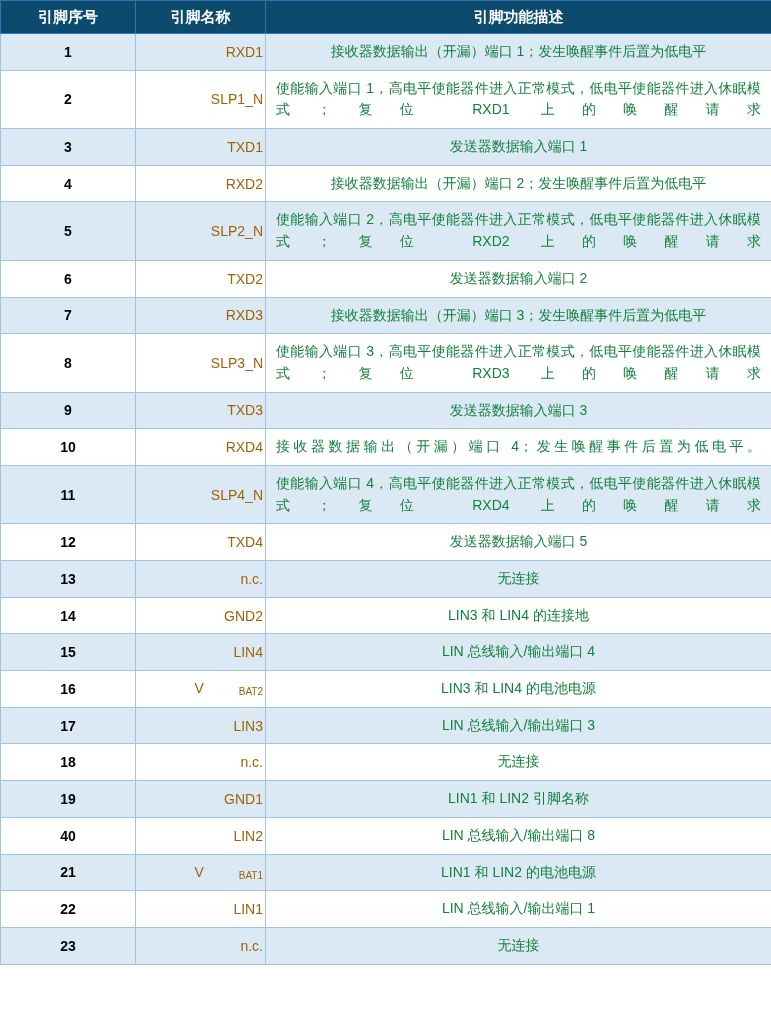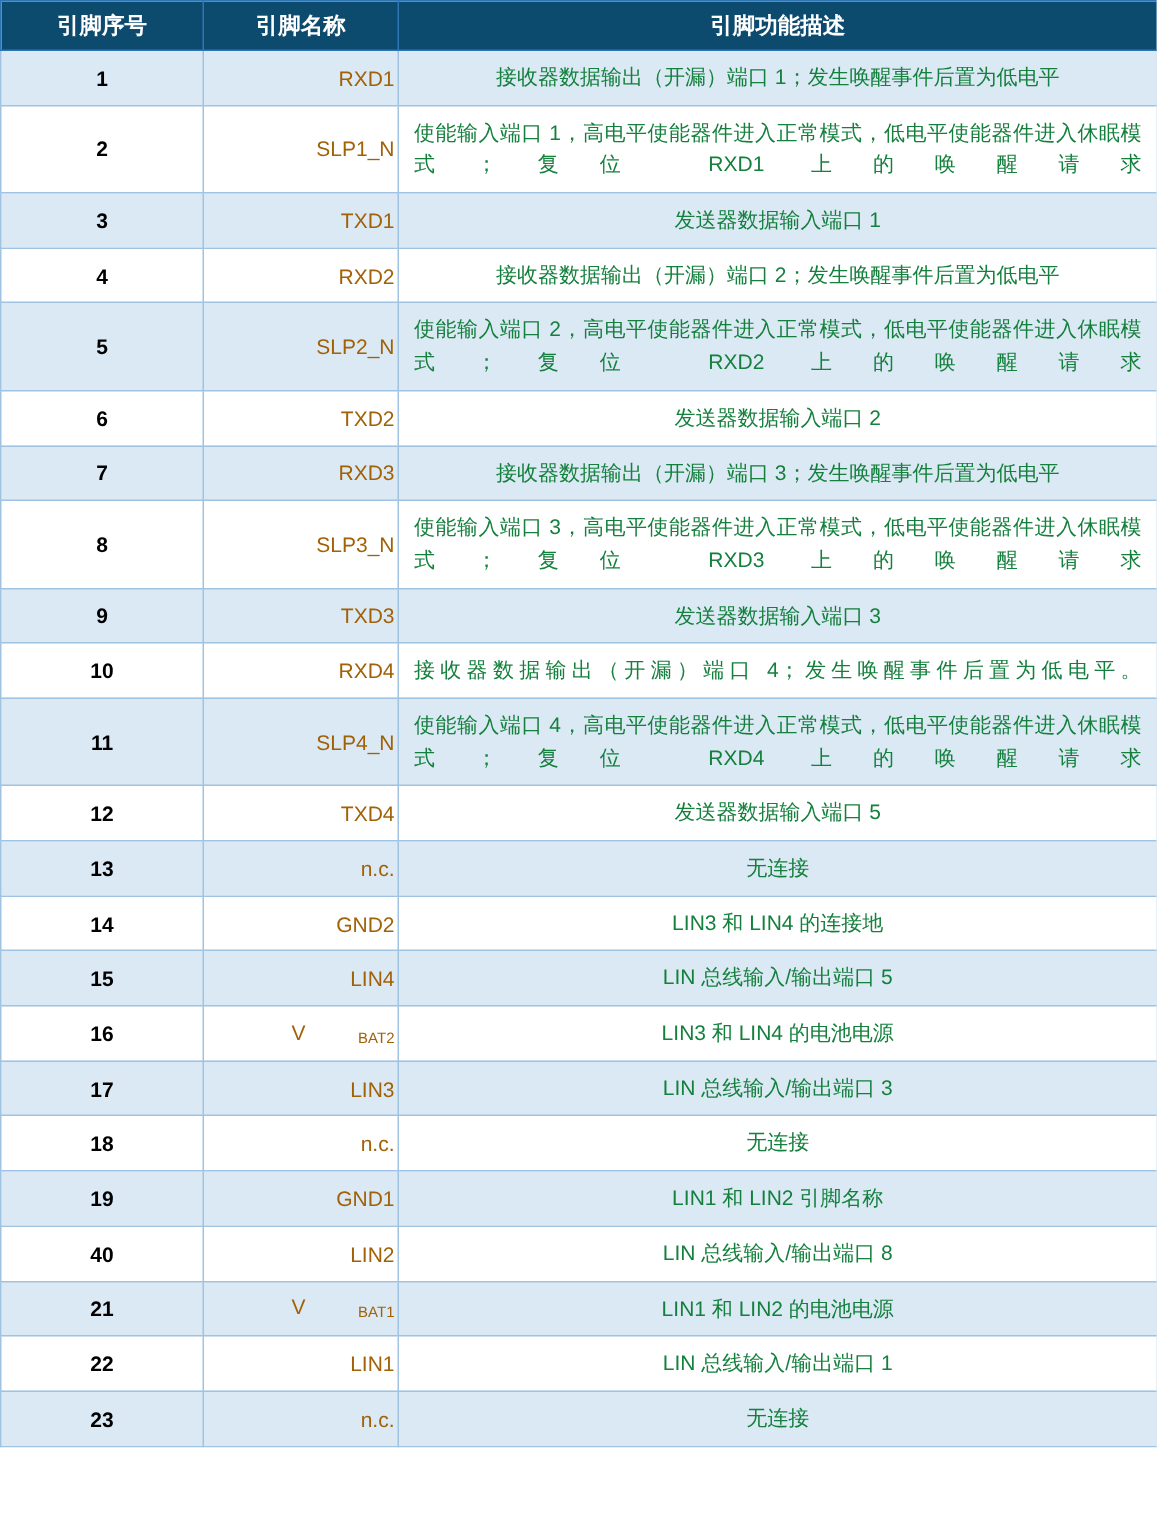--- a/index.html
+++ b/index.html
@@ -153,21 +153,21 @@
         <td class="cell-desc">无连接</td>
       </tr>
       <tr class="even">
         <td class="cell-no">14</td>
         <td class="cell-name">GND2</td>
         <td class="cell-desc">LIN3 和 LIN4 的连接地</td>
       </tr>
       <tr class="odd">
         <td class="cell-no">15</td>
         <td class="cell-name">LIN4</td>
-        <td class="cell-desc">LIN 总线输入/输出端口 5</td>
+        <td class="cell-desc">LIN 总线输入/输出端口 4</td>
       </tr>
       <tr class="even">
         <td class="cell-no">16</td>
         <td class="cell-name"><span>V</span><sub>BAT2</sub></td>
         <td class="cell-desc">LIN3 和 LIN4 的电池电源</td>
       </tr>
       <tr class="odd">
         <td class="cell-no">17</td>
         <td class="cell-name">LIN3</td>
         <td class="cell-desc">LIN 总线输入/输出端口 3</td>

